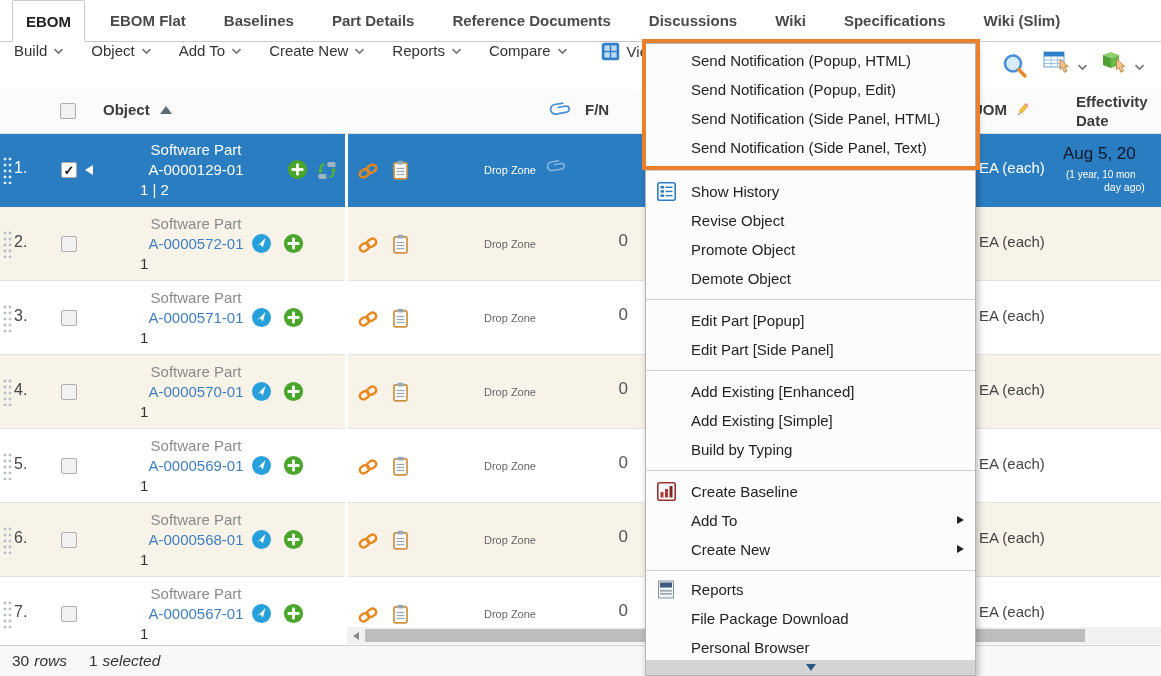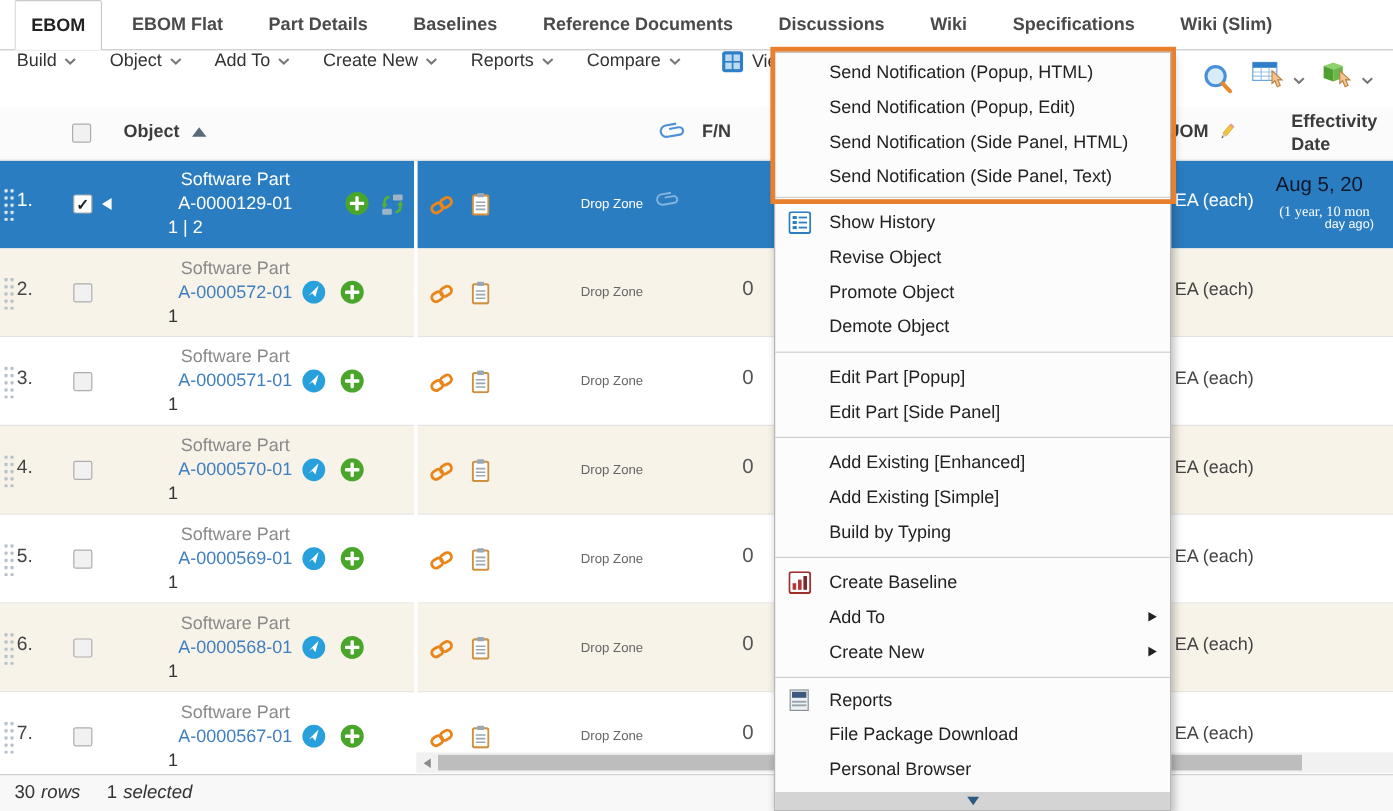--- a/index.html
+++ b/index.html
@@ -70,21 +70,21 @@
   .swap{left:317px;top:28px;}
   .chain{left:357px;top:29px;}
   .clipb{left:393px;top:27px;}
   .dropzone{left:430px;top:31px;width:160px;text-align:center;font-size:11px;color:#666;}
   .row.selected .dropzone{color:#fff;}
   .fn{left:560px;top:24px;width:68px;text-align:right;font-size:17px;color:#555;}
   .ghostclip{left:547px;top:24px;opacity:.5;}
   .uom{left:979px;top:26px;font-size:15px;color:#444;white-space:nowrap;}
   .row.selected .uom{color:#fff;}
   .eff-date{left:1063px;top:11px;font-size:17px;color:#0f172a;white-space:nowrap;}
-  .eff-ago1{left:1066px;top:36px;font-size:12px;color:#fff;white-space:nowrap;font-family:Liberation Serif, serif;}
+  .eff-ago1{left:1066px;top:36px;font-size:10px;color:#fff;white-space:nowrap;}
   .eff-ago2{left:1104px;top:48px;font-size:10.5px;color:#fff;white-space:nowrap;}
 
   .vsep{position:absolute;left:345px;top:133px;width:3px;height:494px;background:#fff;z-index:2;}
 
   
   .hscroll{position:absolute;left:347px;right:0;top:627px;height:17px;background:#f1f1f1;z-index:6;}
   .hs-btn{position:absolute;left:0;top:0;width:17px;height:17px;display:flex;align-items:center;justify-content:center;}
   .tri-left{width:0;height:0;border-top:4px solid transparent;border-bottom:4px solid transparent;
             border-right:6px solid #8a8a8a;}
   .hs-thumb{position:absolute;left:18px;top:2px;width:720px;height:13px;background:#bdbdbd;}
@@ -93,21 +93,21 @@
   .statusbar{position:absolute;left:0;right:0;top:645px;height:31px;background:#f8f8f8;
              border-top:1px solid #cfcfcf;z-index:6;display:flex;align-items:center;
              padding-left:12px;font-size:15.5px;color:#333;box-sizing:border-box;}
   .statusbar .it{font-style:italic;margin-left:5px;}
   .statusbar .sel{margin-left:22px;}
 
   
   .ctxmenu{position:absolute;left:645px;top:43px;width:331px;bottom:0;background:#fcfcfc;
            border:1px solid #b5b5b5;box-shadow:2px 3px 7px rgba(0,0,0,.28);z-index:40;box-sizing:border-box;}
   .menu-group{padding:6px 0;}
-  .menu-group.g1{padding:2px 0;}
+  .menu-group.g1{padding:2px 0;margin-bottom:6px;}
   .menu-group.g6{padding:4px 0 0;}
   .menu-group + .menu-group{border-top:1px solid #cfcfcf;}
   .menu-item{position:relative;height:29px;line-height:29px;padding-left:45px;font-size:15px;color:#222;
              white-space:nowrap;cursor:default;}
   .mi-icon{position:absolute;left:11px;top:5px;display:flex;}
   .submenu-arrow{position:absolute;right:11px;top:10px;width:0;height:0;border-left:7px solid #222;
                  border-top:4.5px solid transparent;border-bottom:4.5px solid transparent;}
   .menu-strip{position:absolute;left:0;right:0;bottom:0;height:15px;background:#d4d4d4;
               display:flex;align-items:center;justify-content:center;}
   .tri-down{width:0;height:0;border-left:5.5px solid transparent;border-right:5.5px solid transparent;
@@ -118,22 +118,22 @@
          box-sizing:border-box;z-index:45;pointer-events:none;}
 </style>
 </head>
 <body>
 
 <div class="screen">
 
   <div class="tabbar" id="tabbar">
       <div class="tab active">EBOM</div>
       <div class="tab">EBOM Flat</div>
+      <div class="tab">Baselines</div>
       <div class="tab">Part Details</div>
-      <div class="tab">Baselines</div>
       <div class="tab">Reference Documents</div>
       <div class="tab">Discussions</div>
       <div class="tab">Wiki</div>
       <div class="tab">Specifications</div>
       <div class="tab">Wiki (Slim)</div>
     </div>
 
   <div class="toolbar" id="toolbar">
     <span id="tb-menus" style="display:flex;align-items:center;">
         <span class="tb-item">

